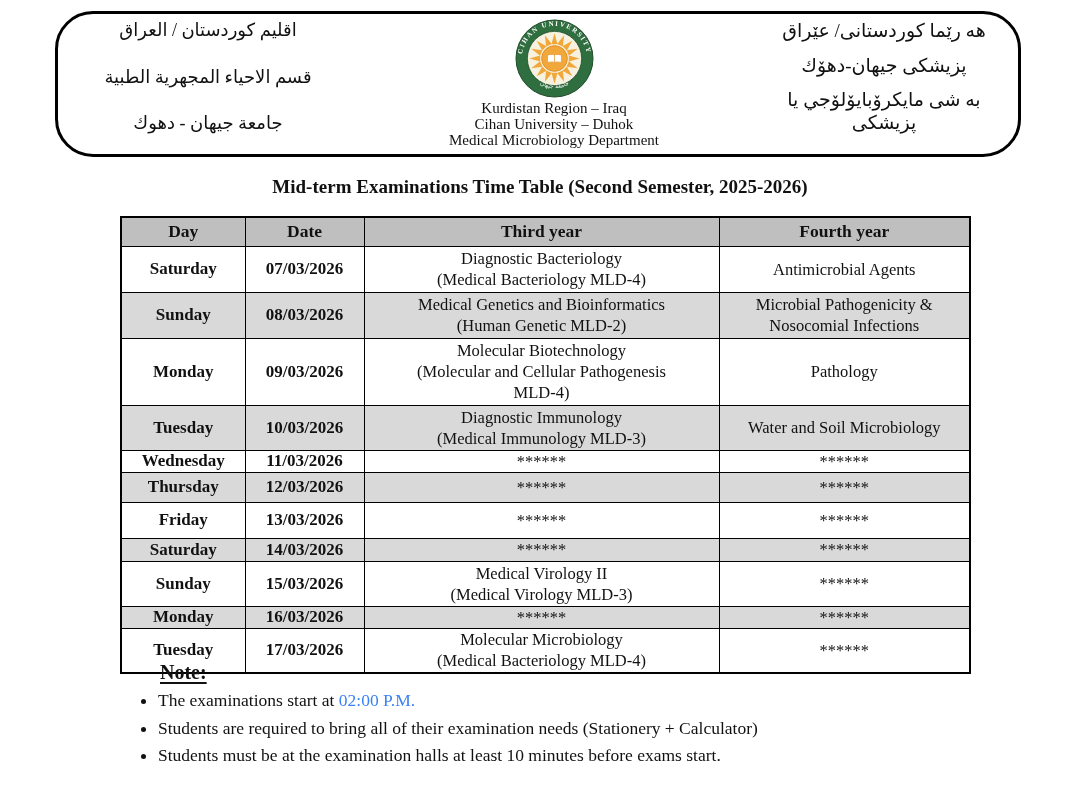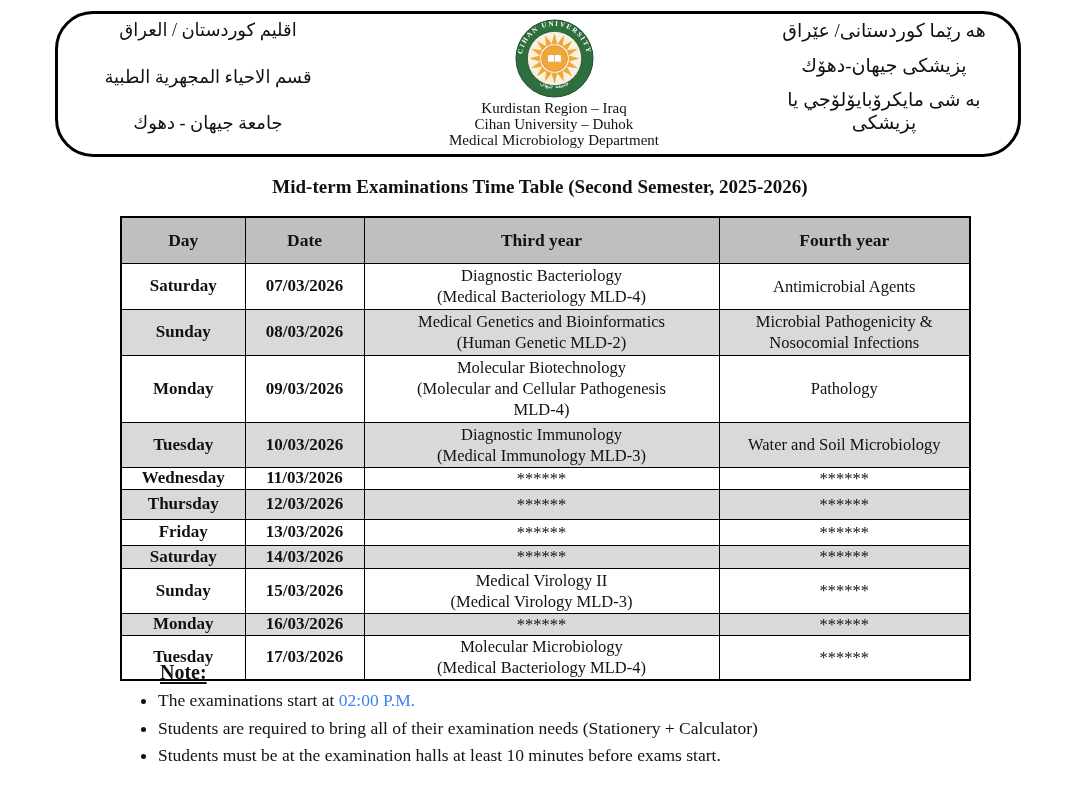--- a/index.html
+++ b/index.html
@@ -126,21 +126,21 @@
 
   <div class="exam-table-wrap">
     <table class="exam">
       <colgroup>
           <col style="width:124px">
           <col style="width:119px">
           <col style="width:355px">
           <col style="width:251px">
         </colgroup>
       <tbody>
-          <tr style="height:46px">
+          <tr style="height:29px">
         <th>Day</th>
         <th>Date</th>
         <th>Third year</th>
         <th>Fourth year</th>
       </tr>
       <tr style="height:46px">
         <td class="day-cell">Saturday</td>
         <td class="date-cell">07/03/2026</td>
         <td class="subj-cell">Diagnostic Bacteriology
 (Medical Bacteriology MLD-4)</td>
@@ -174,21 +174,21 @@
         <td class="date-cell">11/03/2026</td>
         <td class="subj-cell">******</td>
         <td class="subj-cell">******</td>
       </tr>
       <tr style="height:30px" class="shaded">
         <td class="day-cell">Thursday</td>
         <td class="date-cell">12/03/2026</td>
         <td class="subj-cell">******</td>
         <td class="subj-cell">******</td>
       </tr>
-      <tr style="height:26px">
+      <tr style="height:36px">
         <td class="day-cell">Friday</td>
         <td class="date-cell">13/03/2026</td>
         <td class="subj-cell">******</td>
         <td class="subj-cell">******</td>
       </tr>
       <tr style="height:23px" class="shaded">
         <td class="day-cell">Saturday</td>
         <td class="date-cell">14/03/2026</td>
         <td class="subj-cell">******</td>
         <td class="subj-cell">******</td>

